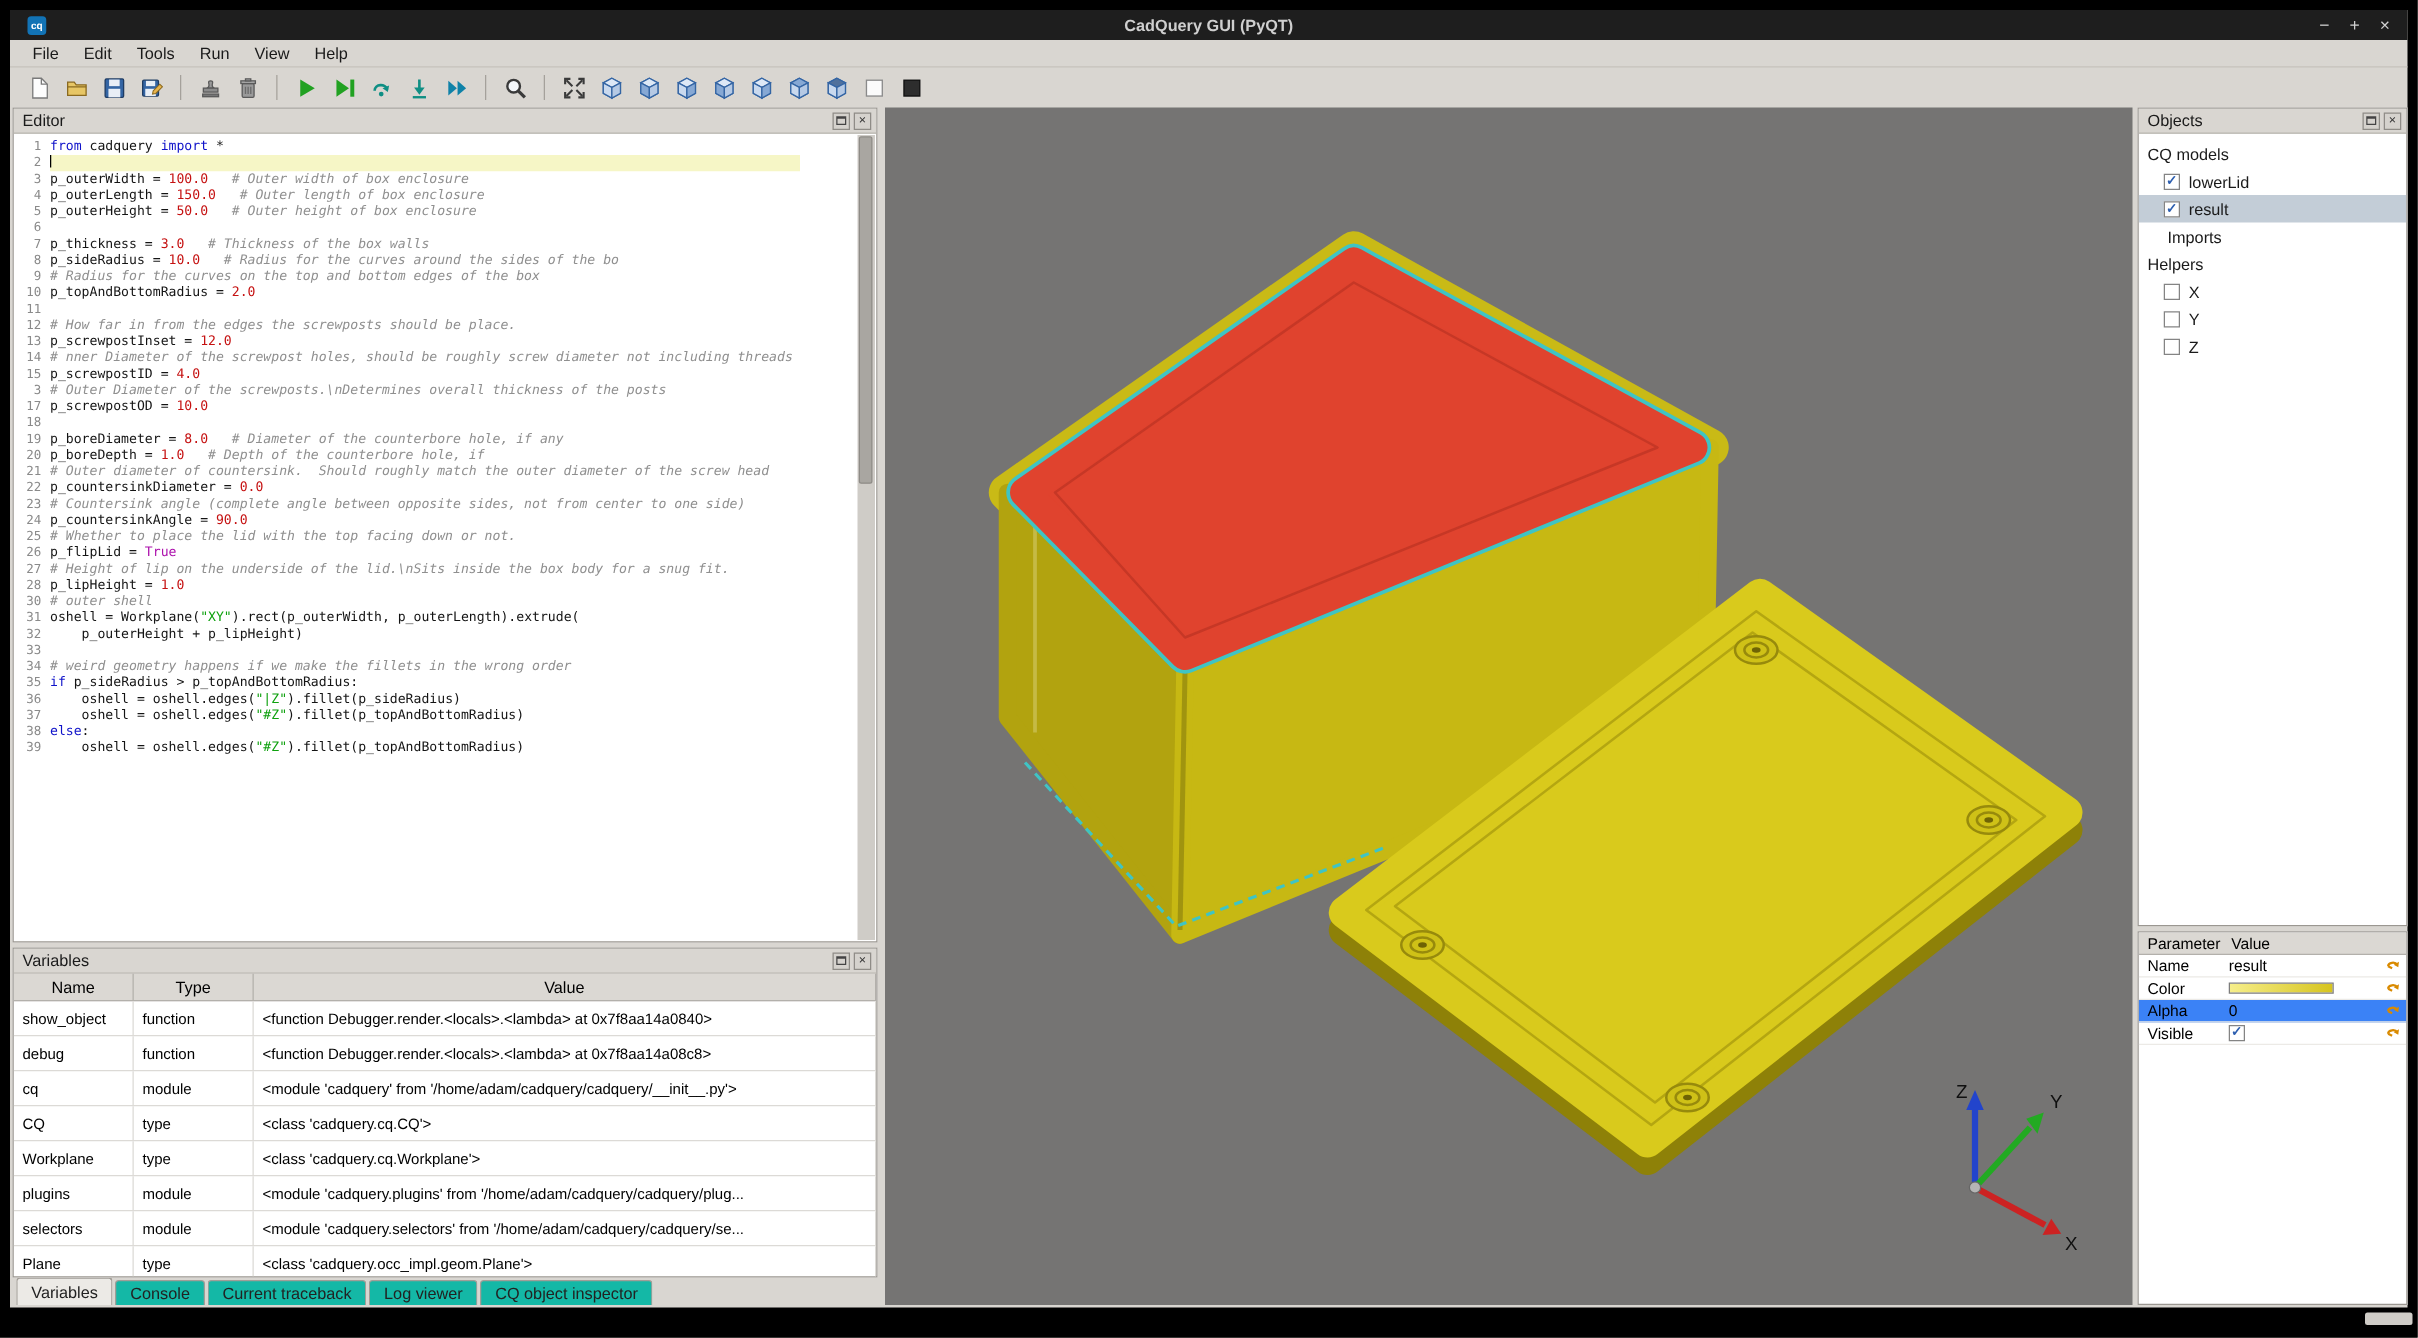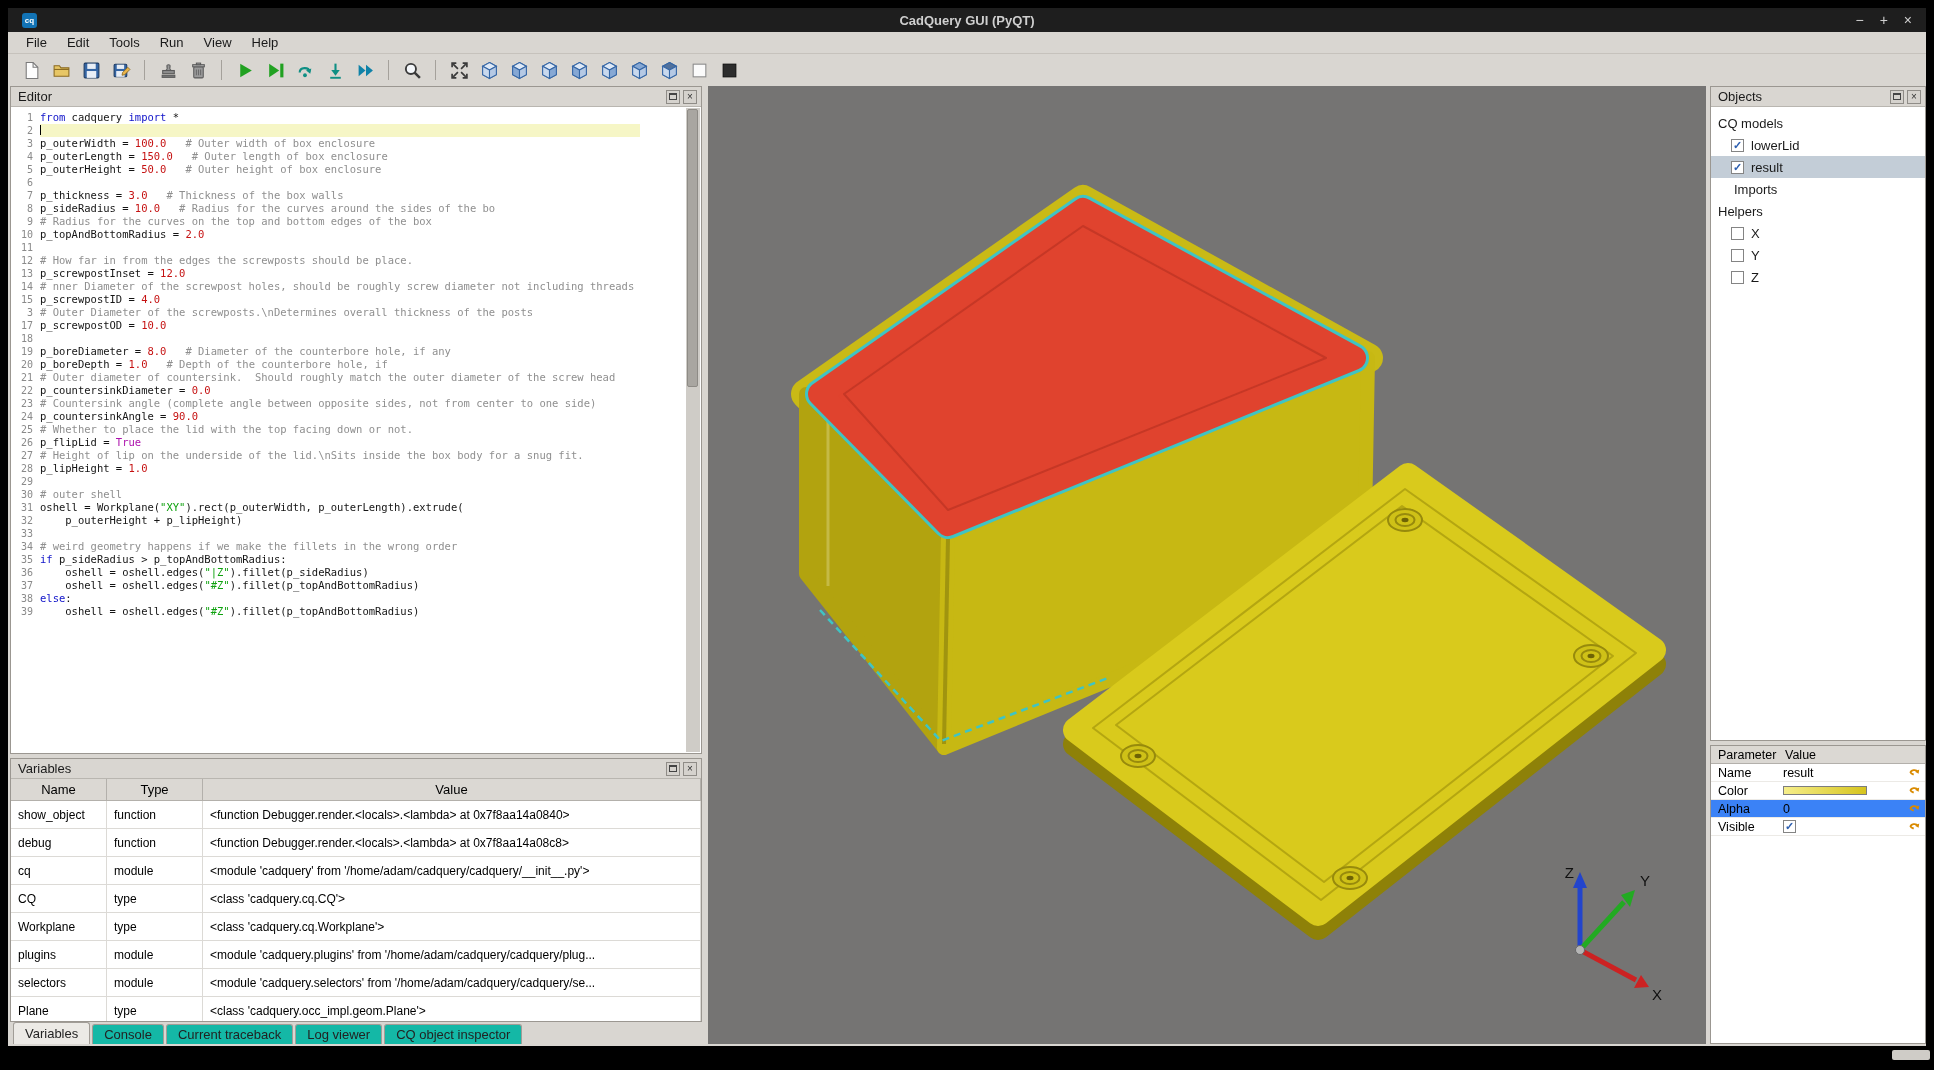--- a/index.html
+++ b/index.html
@@ -26,21 +26,21 @@
   .pbtns{display:flex;gap:3px}
   .pbtn{width:14px;height:14px;border:1px solid #8f8c87;background:#d5d2cd;display:flex;align-items:center;justify-content:center;font-size:10px;color:#333;line-height:10px}
   .float-glyph{width:8px;height:7px;border:1px solid #444;border-top-width:2px;display:block}
   
   .editor-panel{left:2px;top:0;width:692px;height:668px}
   .code-wrap{position:absolute;left:1px;right:15px;top:21px;bottom:1px;background:#fff;overflow:hidden;padding-top:3px}
   .cl{height:13px;line-height:13px;white-space:pre;font-family:"DejaVu Sans Mono",monospace;font-size:10.5px}
   .cl .ln{display:inline-block;width:28px;text-align:right;padding-right:7px;color:#8a8a8a;font-size:10px}
   .cl.current .lc{background:#f6f6c6;display:inline-block;min-width:600px}
   .caret{display:inline-block;width:1px;height:10px;background:#000;vertical-align:-1px}
-  .tk-p{color:#141414}.tk-k{color:#0f12c9}.tk-n{color:#c51111}.tk-c{color:#8f8f8f;}.tk-s{color:#0ea10e}.tk-b{color:#ad12ad}
+  .tk-p{color:#141414}.tk-k{color:#0f12c9}.tk-n{color:#c51111}.tk-c{color:#8f8f8f;font-style:italic}.tk-s{color:#0ea10e}.tk-b{color:#ad12ad}
   .vscroll{position:absolute;right:1px;top:21px;bottom:1px;width:14px;background:#cfccc7}
   .vthumb{position:absolute;left:1px;top:1px;width:11px;height:278px;background:#a9a6a1;border:1px solid #8e8b86;border-radius:2px}
   
   .variables-panel{left:2px;top:672px;width:692px;height:264px}
   .vheader{display:flex;height:22px;background:#dbd8d3;border-bottom:1px solid #b3b0ab;font-size:13px}
   .vheader .vcell{display:flex;align-items:center;justify-content:center;border-right:1px solid #b3b0ab}
   .vcell.vc0,.vheader .vh0{width:96px}
   .vcell.vc1,.vheader .vh1{width:96px}
   .vcell.vc2,.vheader .vh2{flex:1}
   .vh0{width:96px}.vh1{width:96px}.vh2{flex:1}
@@ -295,21 +295,20 @@
             <div class="cl"><span class="ln">19</span><span class="lc"><span class="tk-p">p_boreDiameter = </span><span class="tk-n">8.0</span><span class="tk-c">   # Diameter of the counterbore hole, if any</span></span></div>
             <div class="cl"><span class="ln">20</span><span class="lc"><span class="tk-p">p_boreDepth = </span><span class="tk-n">1.0</span><span class="tk-c">   # Depth of the counterbore hole, if</span></span></div>
             <div class="cl"><span class="ln">21</span><span class="lc"><span class="tk-c"># Outer diameter of countersink.  Should roughly match the outer diameter of the screw head</span></span></div>
             <div class="cl"><span class="ln">22</span><span class="lc"><span class="tk-p">p_countersinkDiameter = </span><span class="tk-n">0.0</span></span></div>
             <div class="cl"><span class="ln">23</span><span class="lc"><span class="tk-c"># Countersink angle (complete angle between opposite sides, not from center to one side)</span></span></div>
             <div class="cl"><span class="ln">24</span><span class="lc"><span class="tk-p">p_countersinkAngle = </span><span class="tk-n">90.0</span></span></div>
             <div class="cl"><span class="ln">25</span><span class="lc"><span class="tk-c"># Whether to place the lid with the top facing down or not.</span></span></div>
             <div class="cl"><span class="ln">26</span><span class="lc"><span class="tk-p">p_flipLid = </span><span class="tk-b">True</span></span></div>
             <div class="cl"><span class="ln">27</span><span class="lc"><span class="tk-c"># Height of lip on the underside of the lid.\nSits inside the box body for a snug fit.</span></span></div>
             <div class="cl"><span class="ln">28</span><span class="lc"><span class="tk-p">p_lipHeight = </span><span class="tk-n">1.0</span></span></div>
-            <div class="cl"><span class="ln">29</span><span class="lc"></span></div>
             <div class="cl"><span class="ln">30</span><span class="lc"><span class="tk-c"># outer shell</span></span></div>
             <div class="cl"><span class="ln">31</span><span class="lc"><span class="tk-p">oshell = Workplane(</span><span class="tk-s">"XY"</span><span class="tk-p">).rect(p_outerWidth, p_outerLength).extrude(</span></span></div>
             <div class="cl"><span class="ln">32</span><span class="lc"><span class="tk-p">    p_outerHeight + p_lipHeight)</span></span></div>
             <div class="cl"><span class="ln">33</span><span class="lc"></span></div>
             <div class="cl"><span class="ln">34</span><span class="lc"><span class="tk-c"># weird geometry happens if we make the fillets in the wrong order</span></span></div>
             <div class="cl"><span class="ln">35</span><span class="lc"><span class="tk-k">if</span><span class="tk-p"> p_sideRadius &gt; p_topAndBottomRadius:</span></span></div>
             <div class="cl"><span class="ln">36</span><span class="lc"><span class="tk-p">    oshell = oshell.edges(</span><span class="tk-s">"|Z"</span><span class="tk-p">).fillet(p_sideRadius)</span></span></div>
             <div class="cl"><span class="ln">37</span><span class="lc"><span class="tk-p">    oshell = oshell.edges(</span><span class="tk-s">"#Z"</span><span class="tk-p">).fillet(p_topAndBottomRadius)</span></span></div>
             <div class="cl"><span class="ln">38</span><span class="lc"><span class="tk-k">else</span><span class="tk-p">:</span></span></div>
             <div class="cl"><span class="ln">39</span><span class="lc"><span class="tk-p">    oshell = oshell.edges(</span><span class="tk-s">"#Z"</span><span class="tk-p">).fillet(p_topAndBottomRadius)</span></span></div>

